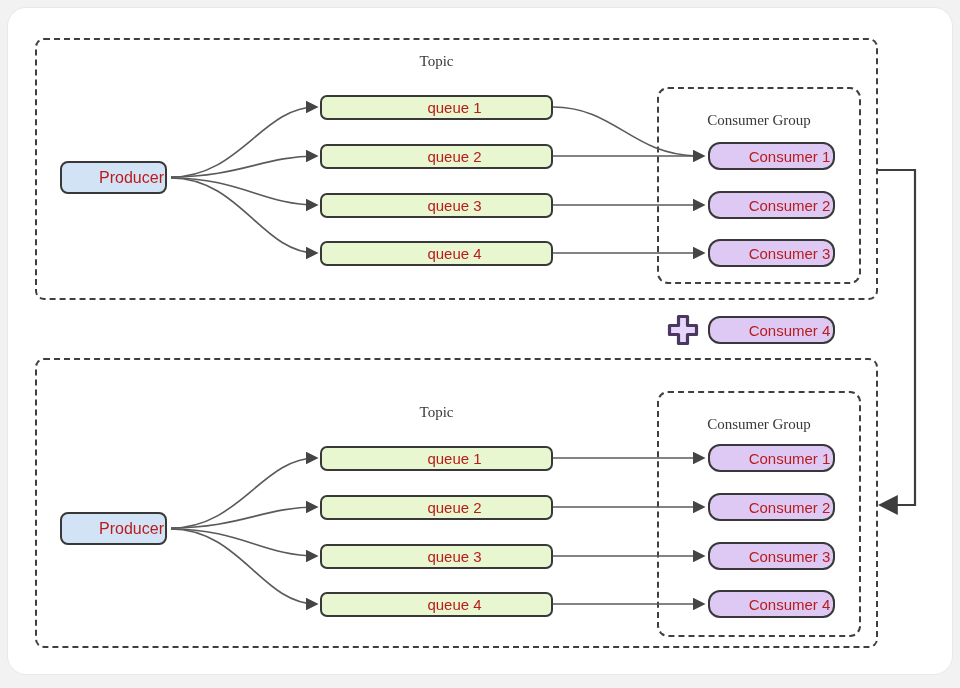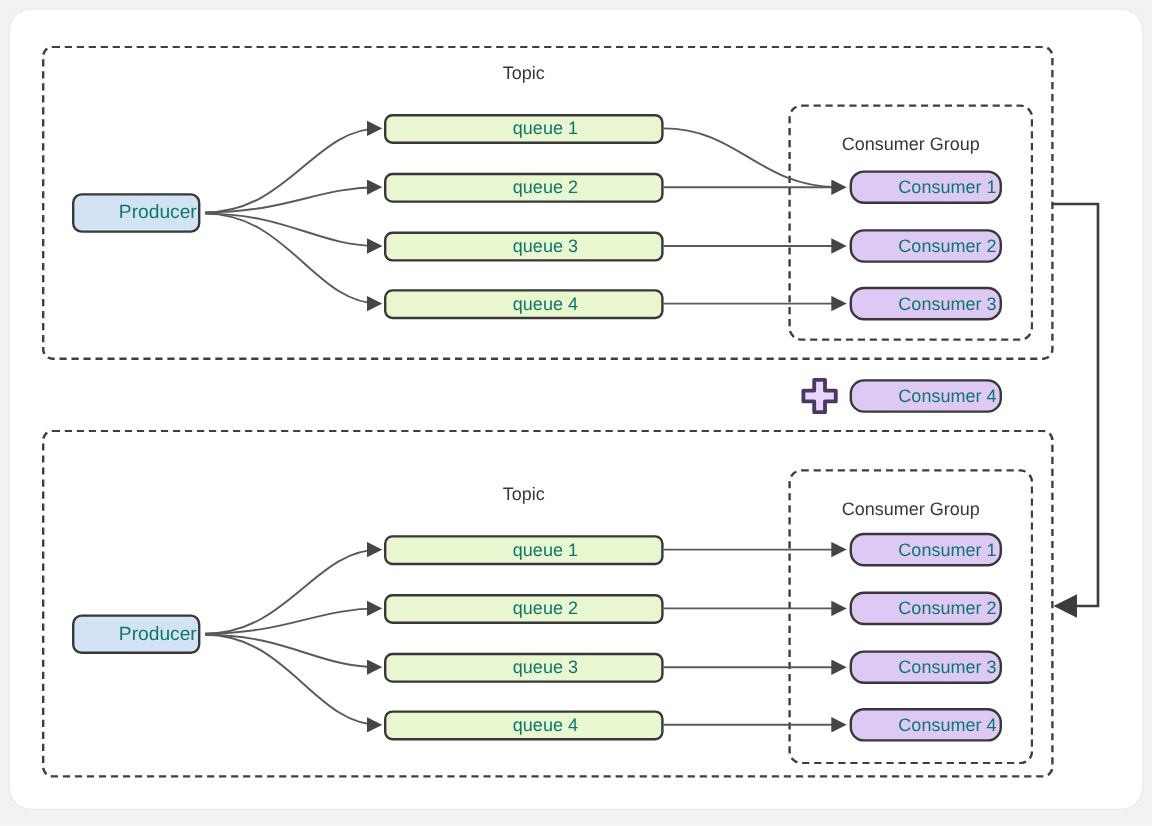--- a/index.html
+++ b/index.html
@@ -3,26 +3,26 @@
 <meta charset="utf-8">
 <style>
   html,body{margin:0;padding:0;}
   body{font-family:"Liberation Sans", sans-serif;background:#f2f2f3;}
   .stage{position:relative;width:960px;height:688px;background:#f2f2f3;overflow:hidden;}
   .card{position:absolute;left:8px;top:8px;width:944px;height:666px;background:#ffffff;
         border-radius:18px;box-shadow:0 0 0 1px rgba(0,0,0,0.04);}
   .wires{position:absolute;left:0;top:0;width:960px;height:688px;z-index:2;}
   .dashed{position:absolute;box-sizing:border-box;border:2.6px dashed #3f3f3f;border-radius:9px;z-index:1;}
   .node{position:absolute;box-sizing:border-box;border:2.5px solid #383838;display:flex;
-        align-items:center;justify-content:center;font-size:15px;color:#0f766e;z-index:3;
+        align-items:center;justify-content:center;font-size:15px;color:#b91c1c;z-index:3;
         white-space:nowrap;padding-left:36px;}
   .producer{background:#d3e3f6;border-radius:8px;width:107px;height:33px;font-size:16px;}
   .queue{background:#e8f7cf;border-radius:7px;width:233px;height:25px;}
   .consumer{background:#ddc9f4;border-radius:12px;width:127px;height:28px;}
-  .dlabel{position:absolute;font-size:15px;color:#383838;text-align:center;z-index:3;}
+  .dlabel{position:absolute;font-size:15px;color:#383838;text-align:center;z-index:3;font-family:Liberation Serif, serif;}
   .plus{position:absolute;z-index:3;}
 </style>
 </head>
 <body>
 
 <div class="stage">
   <div class="card"></div>
 
   <svg class="wires" viewBox="0 0 960 688">
     <defs>

